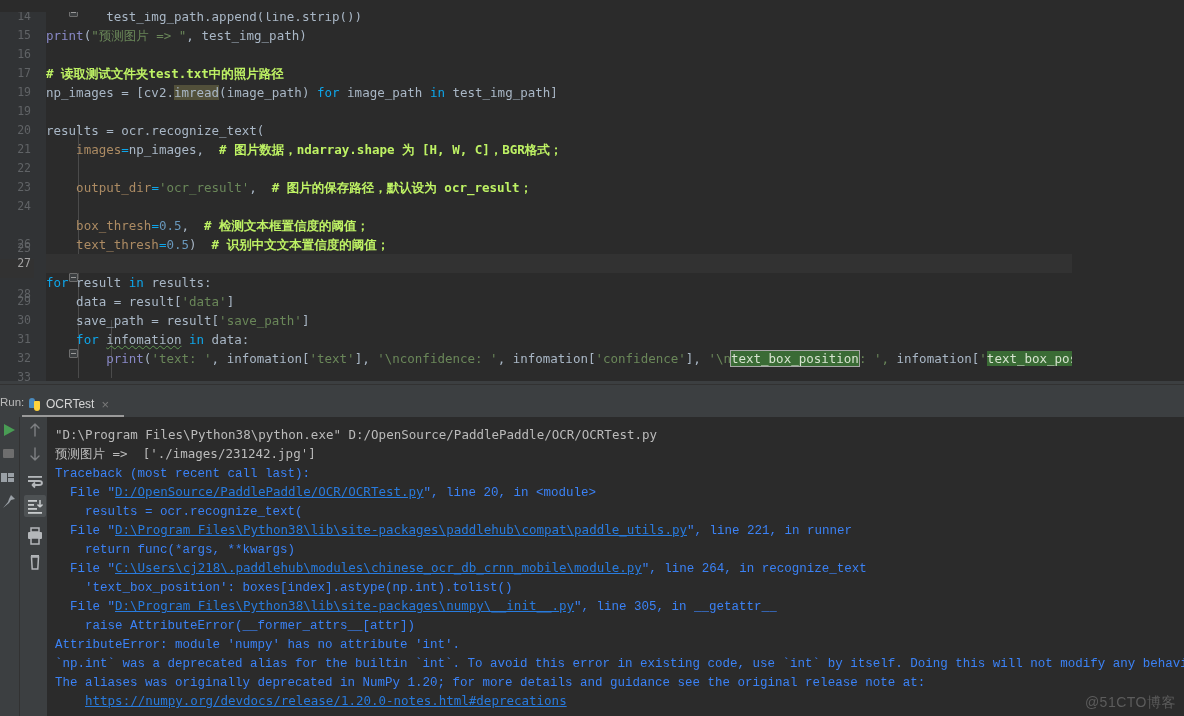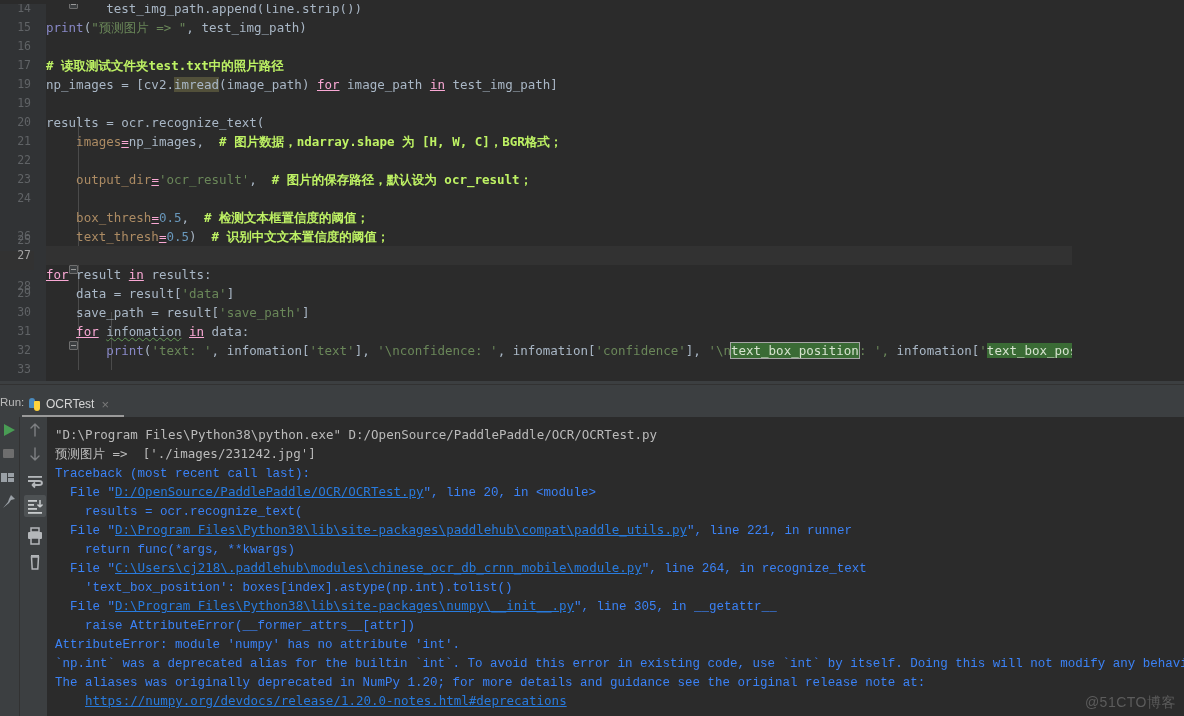--- a/index.html
+++ b/index.html
@@ -9,21 +9,21 @@
     overflow: hidden;
   }
   body {
     font-family: "DejaVu Sans Mono", monospace;
     -webkit-font-smoothing: antialiased;
   }
   #app { position: relative; width: 1184px; height: 716px; }
 
   
   #editor {
-    position: absolute; left: 0; top: 4px; width: 1072px; height: 381px;
+    position: absolute; left: 0; top: 12px; width: 1072px; height: 381px;
     background: #2b2b2b;
     overflow: hidden;
   }
   #gutter {
     position: absolute; left: 0; top: 0; width: 34px; height: 381px;
     background: #313335;
   }
   #gutter .lnum {
     position: absolute; right: 3px;
     font-family: "DejaVu Sans Mono", monospace;
@@ -57,21 +57,21 @@
   #code .line {
     position: absolute; left: 0; height: 19px; white-space: pre;
   }
   #code .line.cur {
     background: #323232; width: 1138px;
   }
   .indent-guide {
     position: absolute; width: 1px; background: #4b4b4b;
   }
   
-  .kw      { color: #f9a8d4; text-decoration: underline; }
+  .kw      { color: #0ea5e9; }
   .kwb     { color: #cc7832; font-weight: bold; }
   .builtin { color: #8888c6; }
   .str     { color: #6a8759; }
   .cmt     { color: #bef264; font-weight: bold; }
   .num     { color: #6897bb; }
   .param   { color: #ac8b63; }
   .plain   { color: #a9b7c6; }
   .ident   { color: #a9b7c6; }
   .hl-usage{ background: #52503a; }
   .hl-sel  { background: #3a6b35; color: #d6e3cf; }

